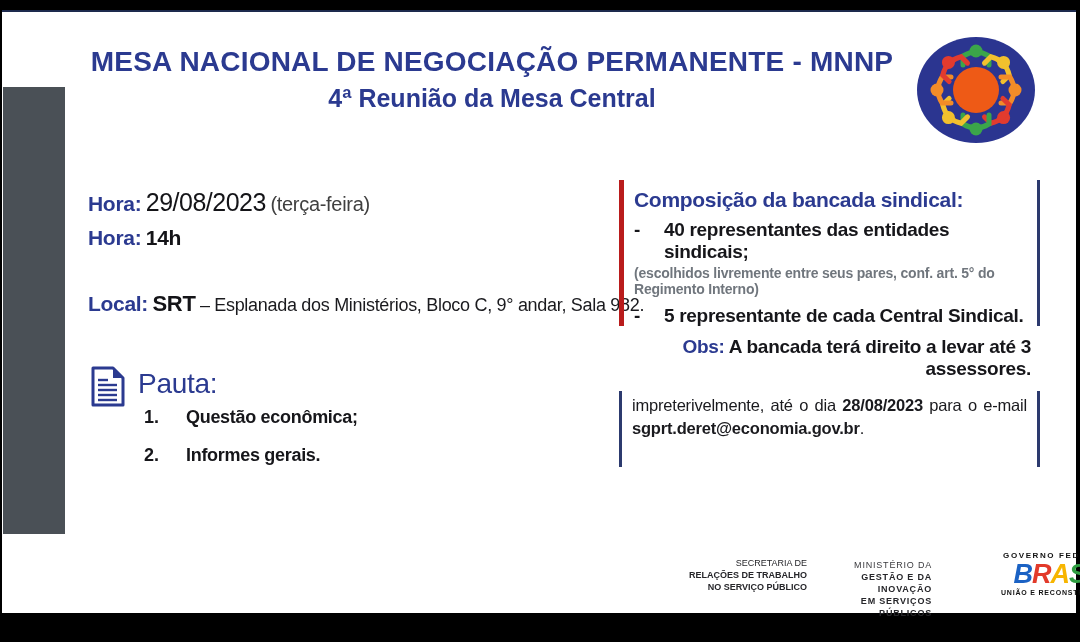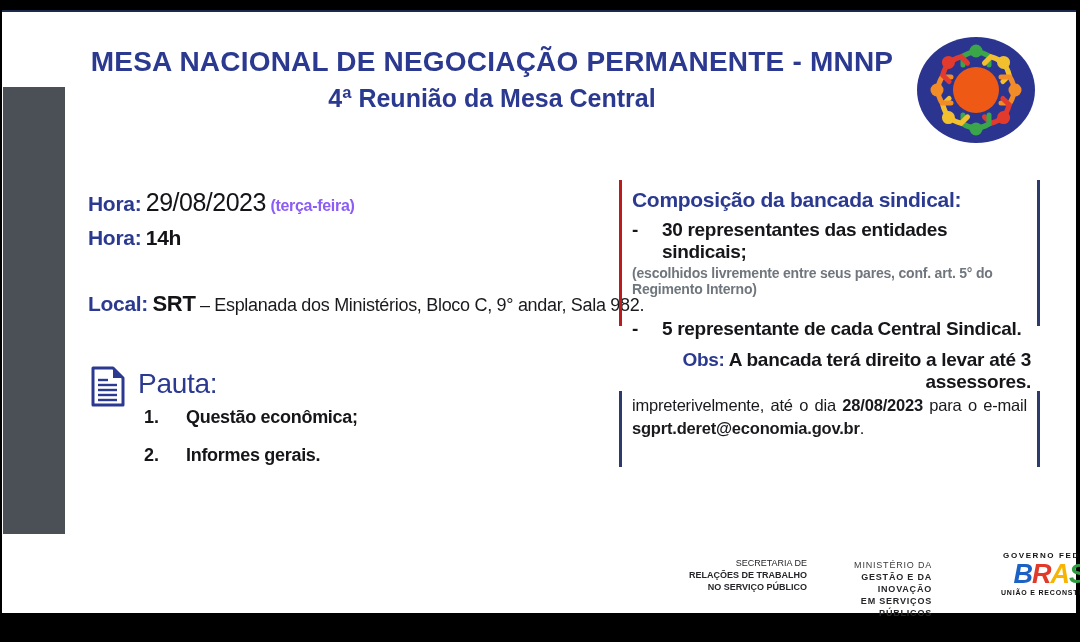--- a/index.html
+++ b/index.html
@@ -22,43 +22,43 @@
   .subtitle{
     position:absolute;left:60px;top:72px;width:860px;text-align:center;
     color:#2b3a90;font-weight:800;font-size:25px;
   }
   .logo{position:absolute;left:912px;top:22px;}
   
   .row{position:absolute;left:86px;white-space:nowrap;}
   .lbl{color:#2b3a90;font-weight:700;font-size:21px;letter-spacing:-.3px;}
   .val-lg{color:#141418;font-weight:400;font-size:25px;letter-spacing:-.5px;}
   .val{color:#141418;font-weight:700;font-size:21px;letter-spacing:-.3px;}
-  .note-sm{color:#8b5cf6;font-weight:700;font-size:16px;letter-spacing:-.3px;}
+  .note-sm{color:#404040;font-weight:400;font-size:20px;letter-spacing:-.3px;}
   .desc{color:#1a1a1e;font-weight:500;font-size:18px;letter-spacing:-.3px;}
   .row-data{top:176px;}
   .row-hora{top:214px;}
   .row-local{top:279px;}
   
   .pauta-icon{position:absolute;left:88px;top:354px;}
   .pauta-title{position:absolute;left:136px;top:356px;color:#2b3a90;font-weight:400;font-size:28px;letter-spacing:-.3px;}
   .pauta-item{position:absolute;left:142px;display:flex;color:#16161a;}
   .pauta-item .num{width:42px;font-weight:600;font-size:18px;}
   .pauta-item .txt{font-weight:600;font-size:18px;letter-spacing:-.3px;}
   .pauta-item-1{top:395px;}
   .pauta-item-2{top:433px;}
   
   .comp-box{
     position:absolute;left:617px;top:168px;width:421px;height:146px;box-sizing:border-box;
-    border-left:3px solid #b91c1c;border-right:3px solid #2c3a6e;
+    border-left:5px solid #b91c1c;border-right:3px solid #2c3a6e;
     padding:8px 6px 0 10px;
   }
   .comp-title{color:#2b3a90;font-weight:700;font-size:21px;letter-spacing:-.3px;margin-bottom:7px;}
   .comp-item{display:flex;color:#16161a;font-weight:700;font-size:19px;letter-spacing:-.3px;}
   .comp-item .dash{width:30px;flex:none;}
-  .comp-note{color:#70767d;font-weight:700;font-size:14px;letter-spacing:-.2px;margin:2px 0 21px 0;}
+  .comp-note{color:#70767d;font-weight:700;font-size:14px;letter-spacing:-.2px;margin:2px 0 8px 0;}
   .comp-item-2{margin-bottom:9px;}
   .comp-obs{font-weight:700;font-size:19px;letter-spacing:-.3px;color:#16161a;text-align:right;}
   .comp-obs .obs-lbl{color:#2b3a90;}
   
   .sol-box{
     position:absolute;left:617px;top:379px;width:421px;height:76px;box-sizing:border-box;
     border-left:3px solid #2c3a6e;border-right:3px solid #2c3a6e;
     padding:3px 10px 0 10px;color:#1a1a1e;font-size:16.5px;font-weight:500;letter-spacing:-.2px;
   }
   .sol-line{display:block;text-align:justify;text-align-last:justify;line-height:23px;white-space:nowrap;}
@@ -173,21 +173,21 @@
   </div>
   <div class="pauta-item pauta-item-2">
     <span class="num">2.</span>
     <span class="txt">Informes gerais.</span>
   </div>
 
   <div class="comp-box">
     <div class="comp-title">Composição da bancada sindical:</div>
     <div class="comp-item">
       <span class="dash">-</span>
-      <span>30 representantes das entidades sindicais;</span>
+      <span>40 representantes das entidades sindicais;</span>
     </div>
     <div class="comp-note">(escolhidos livremente entre seus pares, conf. art. 5° do Regimento Interno)</div>
     <div class="comp-item comp-item-2">
       <span class="dash">-</span>
       <span>5 representante de cada Central Sindical.</span>
     </div>
     <div class="comp-obs">
       <span class="obs-lbl">Obs:</span>
       <span>A bancada terá direito a levar até 3 assessores.</span>
     </div>

